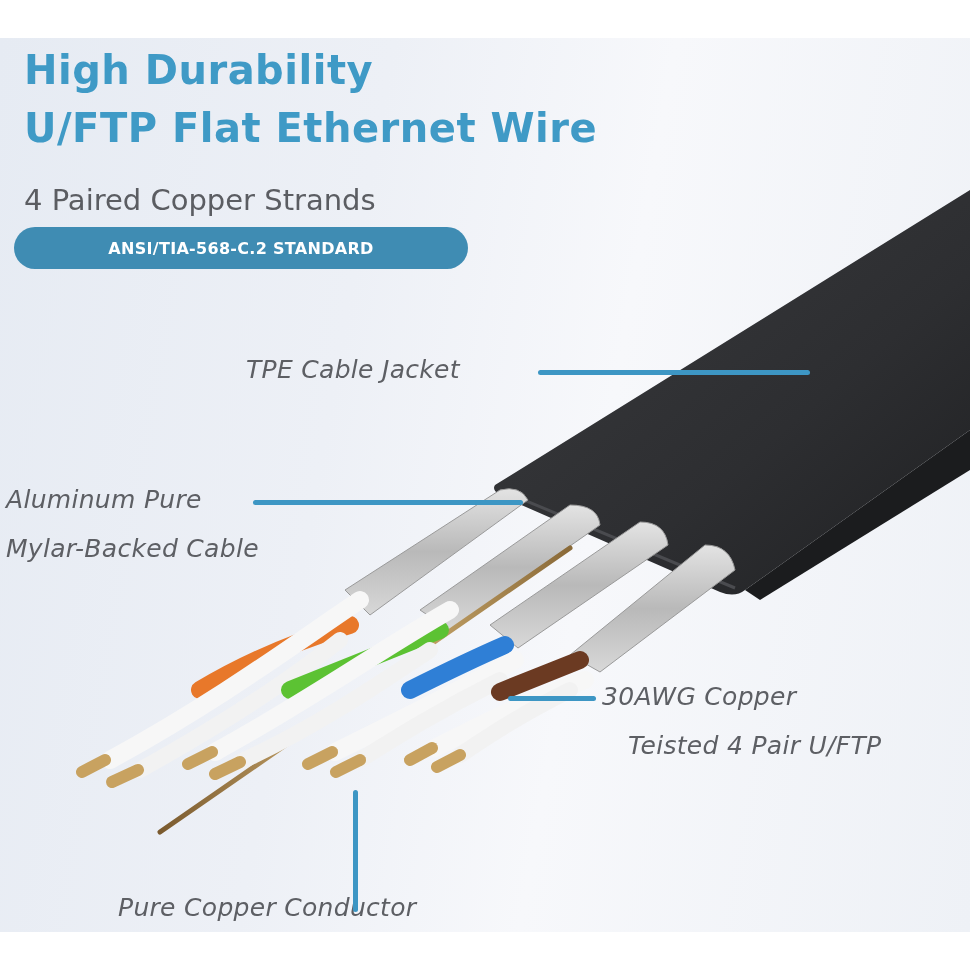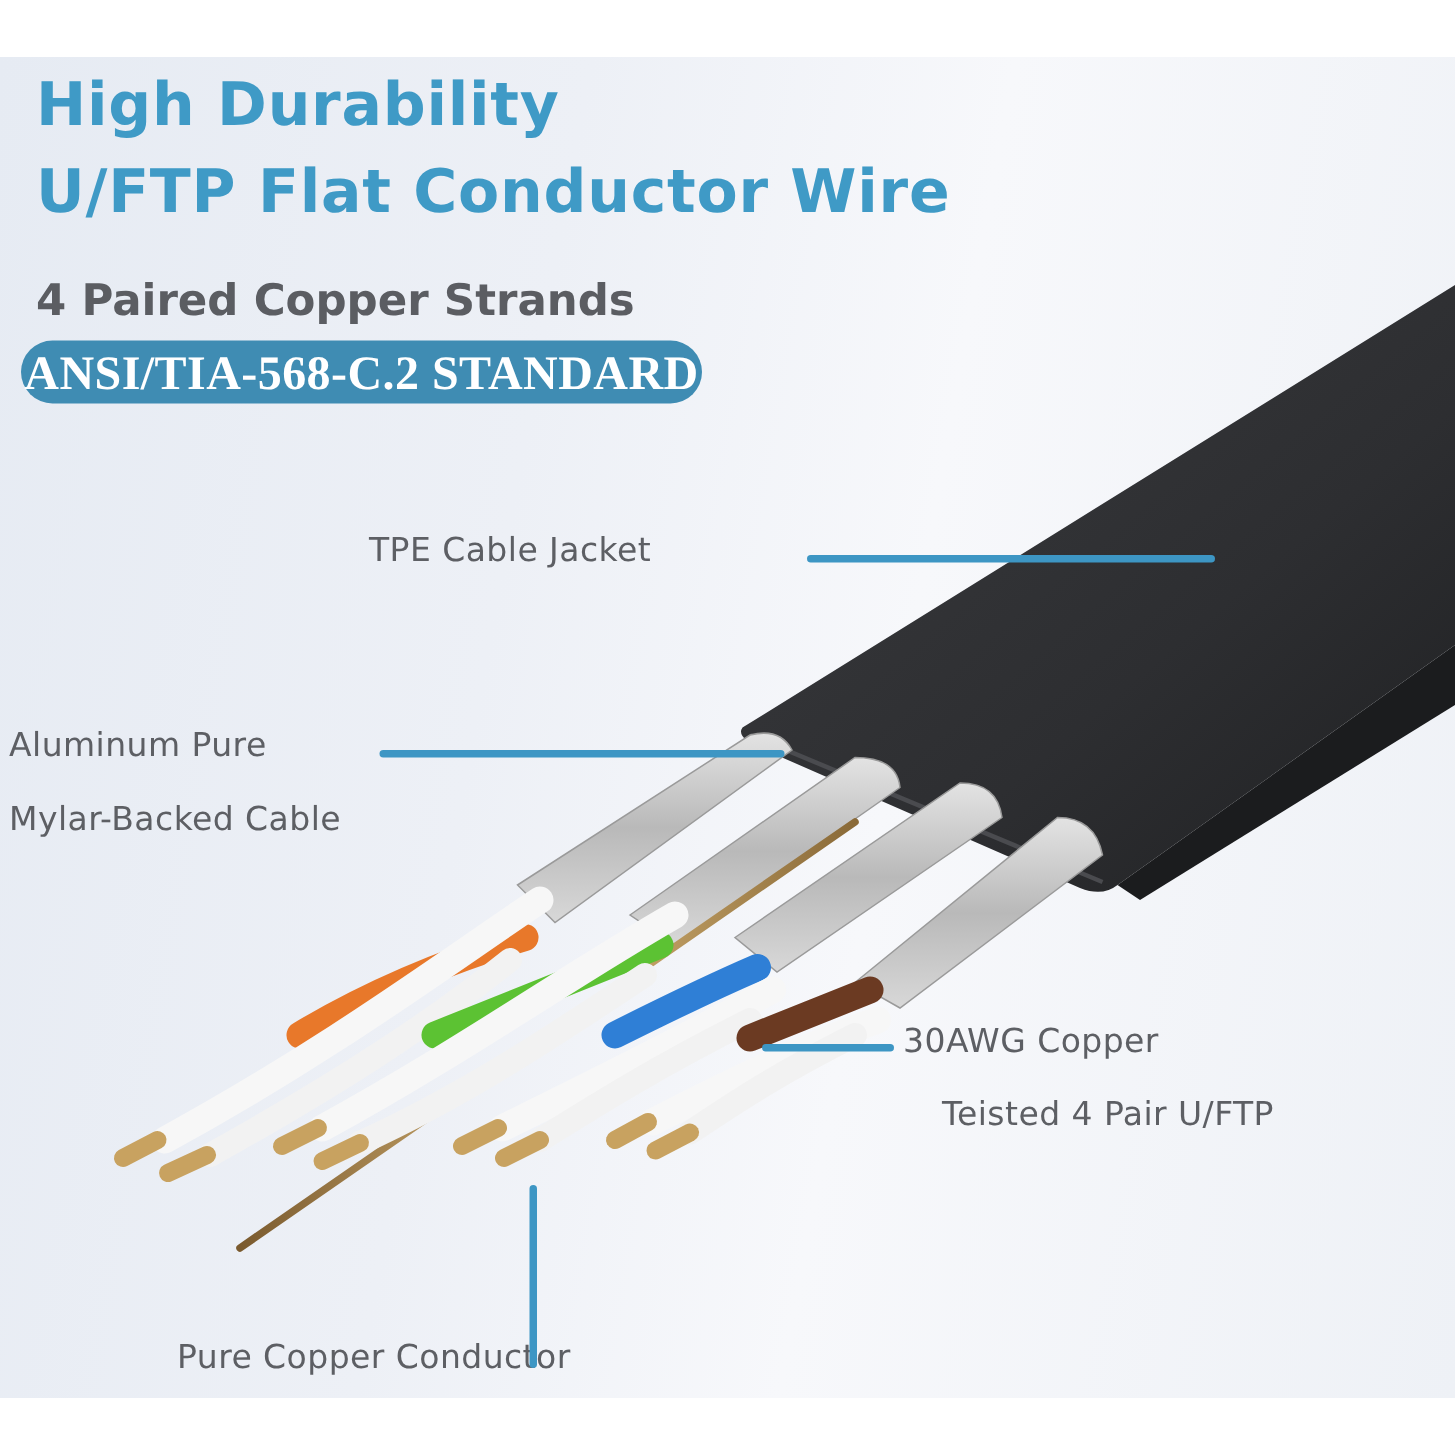--- a/index.html
+++ b/index.html
@@ -7,29 +7,29 @@
   .panel {
     position:absolute; left:0; top:38px; width:970px; height:894px;
     background: linear-gradient(100deg, #e6ebf3 0%, #edf0f6 35%, #f7f8fb 60%, #eef1f6 100%);
     overflow:hidden;
   }
   .title {
     position:absolute; left:24px; color:#3f9ac6; font-weight:bold; font-size:40px; letter-spacing:0.5px;
     white-space:nowrap; line-height:1;
   }
   .subtitle {
-    position:absolute; left:24px; top:148px; color:#5b5d62; font-weight:bold; font-size:29px; white-space:nowrap; line-height:1;
+    position:absolute; left:24px; top:148px; color:#5b5d62; font-weight:normal; font-size:29px; white-space:nowrap; line-height:1;
   }
   .badge {
     position:absolute; left:14px; top:189px; width:454px; height:42px; border-radius:21px;
-    background:#3f8cb3; color:#ffffff; font-weight:bold; font-size:32px;
-    display:flex; align-items:center; justify-content:center; white-space:nowrap; letter-spacing:0.3px;font-family:Liberation Serif, serif;
+    background:#3f8cb3; color:#ffffff; font-weight:bold; font-size:16px;
+    display:flex; align-items:center; justify-content:center; white-space:nowrap; letter-spacing:0.3px;
   }
   .label {
-    position:absolute; color:#5d5f64; font-size:22px; white-space:nowrap; line-height:1; letter-spacing:0.3px;
+    position:absolute; color:#5d5f64; font-size:25px; white-space:nowrap; line-height:1; letter-spacing:0.3px;font-style:italic;
   }
   .leader { position:absolute; background:#3d96c4; border-radius:3px; }
   svg.cable { position:absolute; left:0; top:0; }
 </style>
 </head>
 <body>
 
 <div class="panel">
 
   <svg class="cable" width="970" height="894" viewBox="0 38 970 894">
@@ -90,21 +90,21 @@
     <g>
       <path d="M580 660 C550 672 525 682 500 692" stroke="#6b3a22" stroke-width="18" fill="none" stroke-linecap="round"></path>
       <path d="M585 680 C530 700 480 725 435 748" stroke="#f7f7f7" stroke-width="18" fill="none" stroke-linecap="round"></path>
       <path d="M570 690 C520 715 490 735 460 755" stroke="#f2f2f2" stroke-width="16" fill="none" stroke-linecap="round"></path>
       <line x1="432" y1="748" x2="410" y2="760" stroke="#c8a260" stroke-width="12" stroke-linecap="round"></line>
       <line x1="460" y1="755" x2="437" y2="767" stroke="#c8a260" stroke-width="12" stroke-linecap="round"></line>
     </g>
   </svg>
 
   <div class="title" style="top:12px;">High Durability</div>
-  <div class="title" style="top:70px;">U/FTP Flat Conductor Wire</div>
+  <div class="title" style="top:70px;">U/FTP Flat Ethernet Wire</div>
   <div class="subtitle">4 Paired Copper Strands</div>
   <div class="badge">ANSI/TIA-568-C.2 STANDARD</div>
 
   <div class="label" style="left:246px; top:319px;">TPE Cable Jacket</div>
   <div class="leader" style="left:538px; top:332px; width:272px; height:5px;"></div>
 
   <div class="label" style="left:6px; top:449px;">Aluminum Pure</div>
   <div class="label" style="left:6px; top:498px;">Mylar-Backed Cable</div>
   <div class="leader" style="left:253px; top:462px; width:270px; height:5px;"></div>
 

